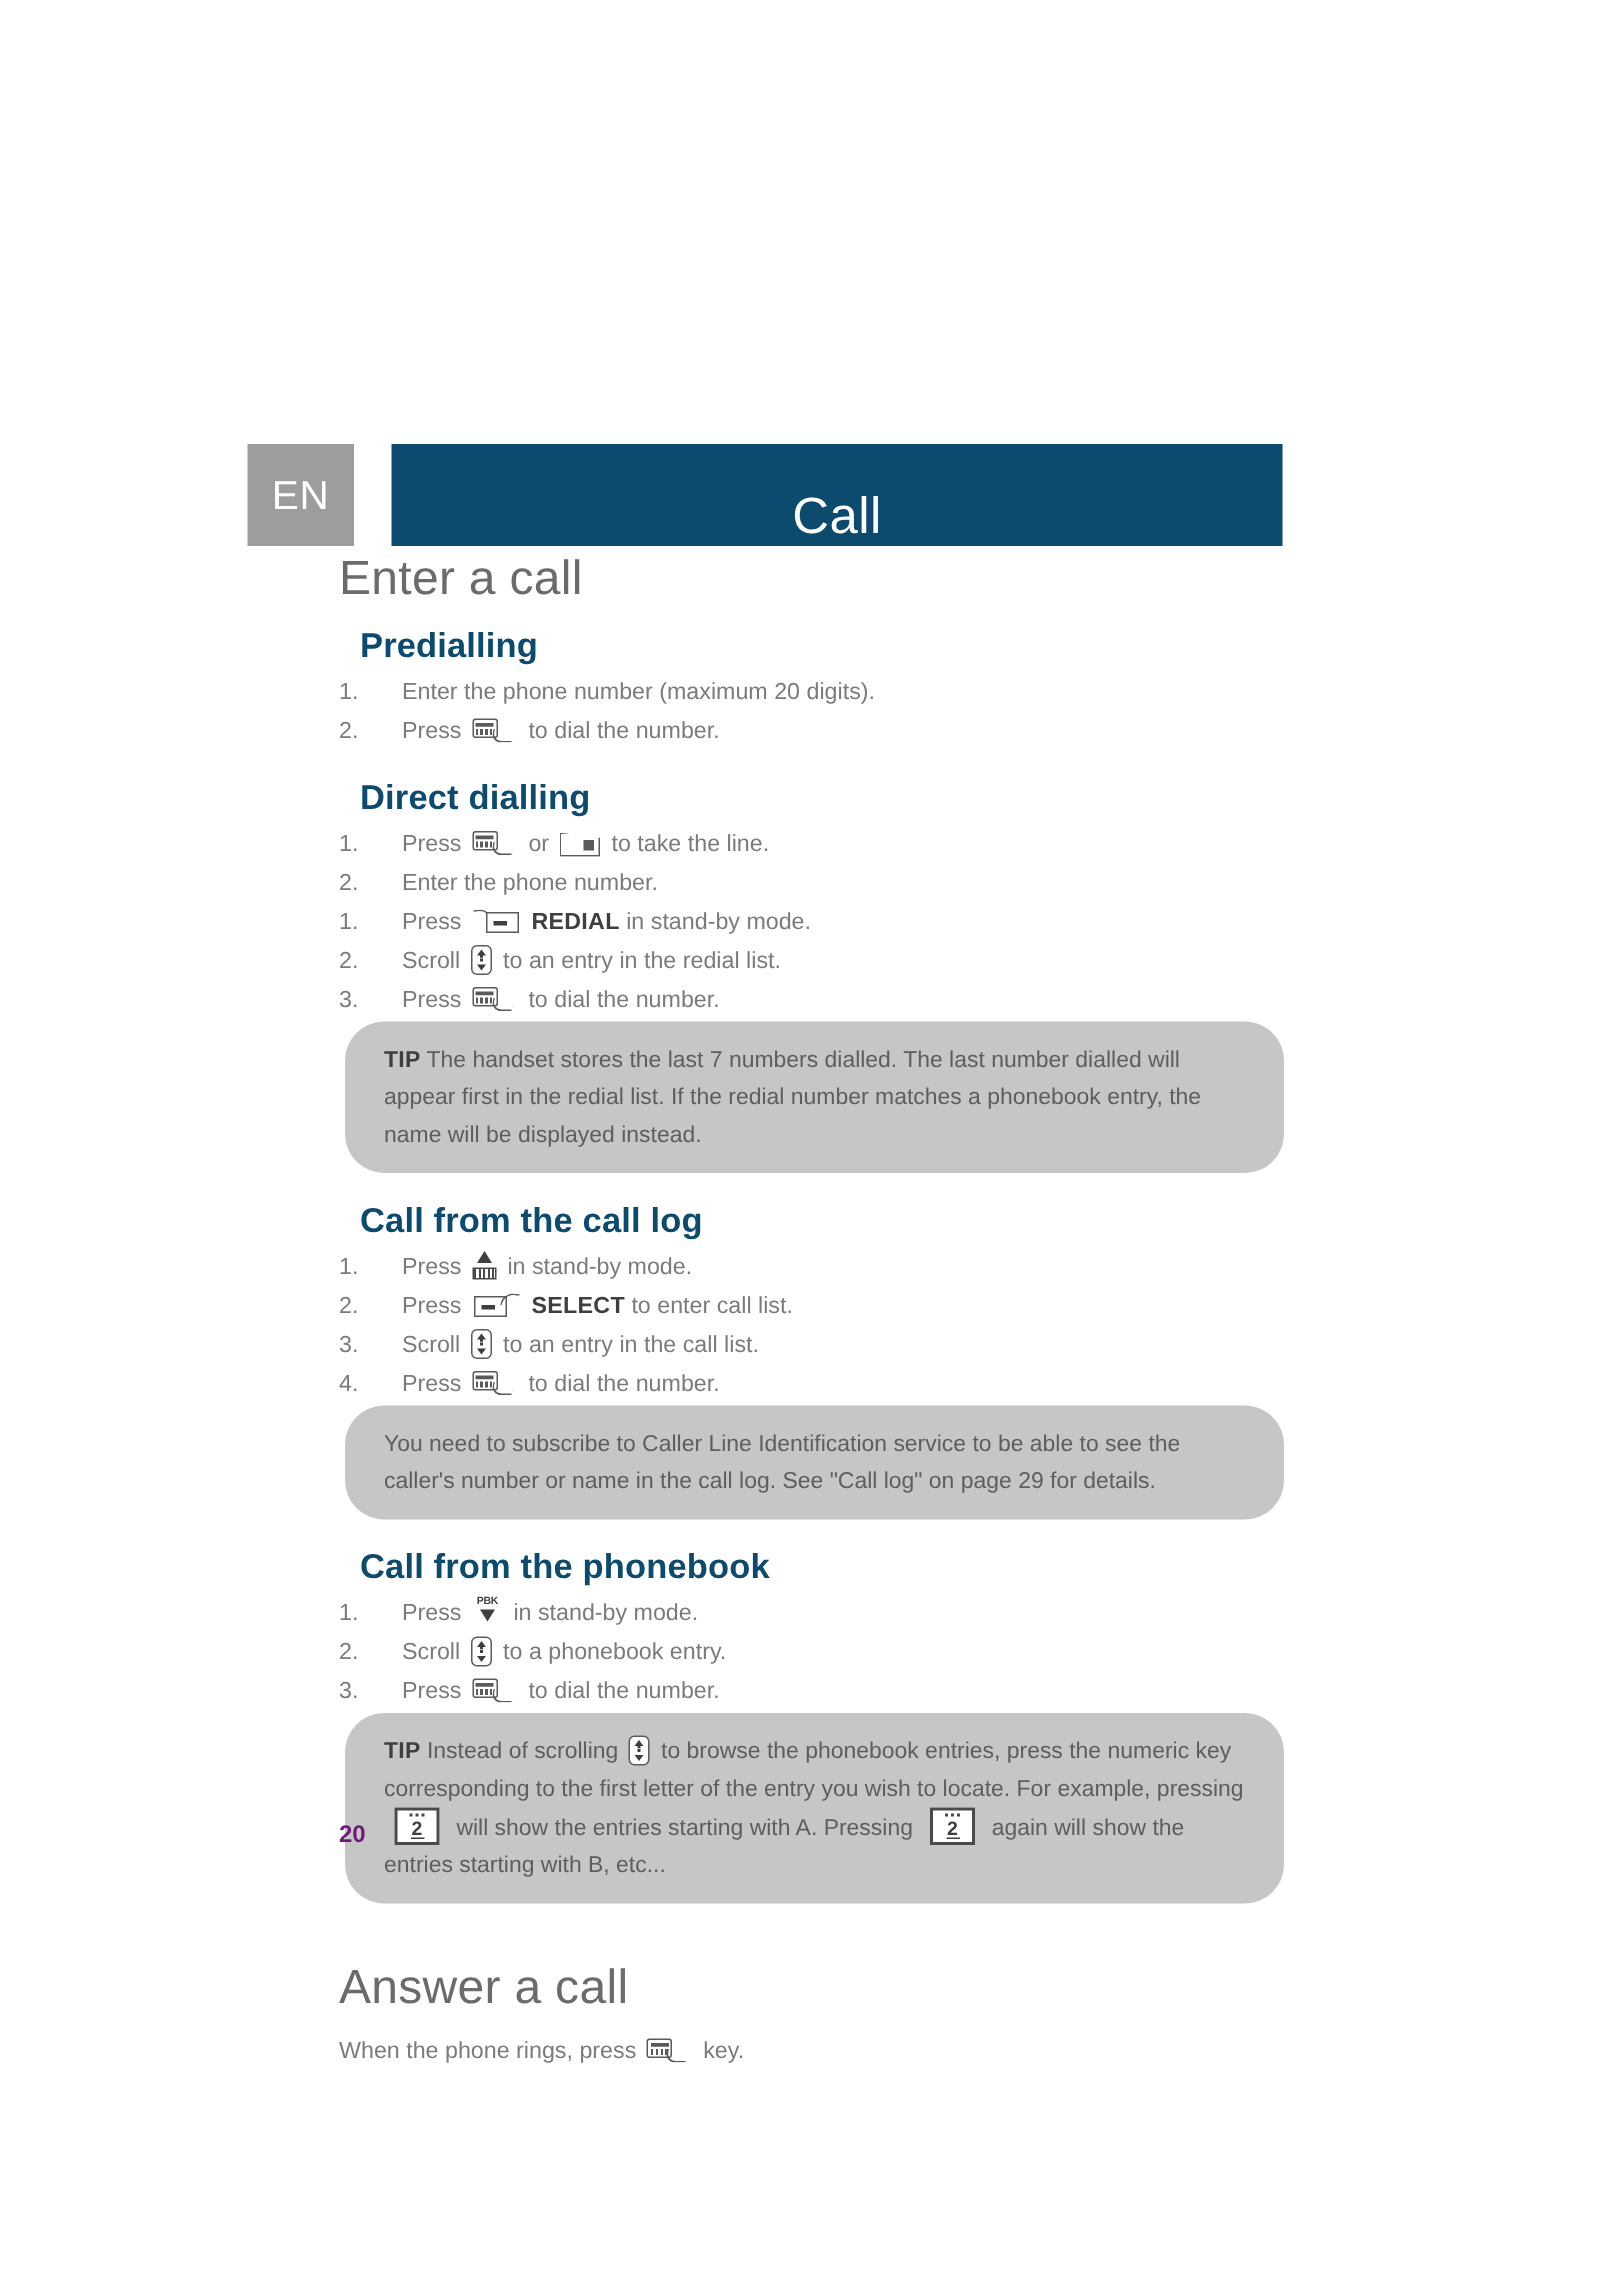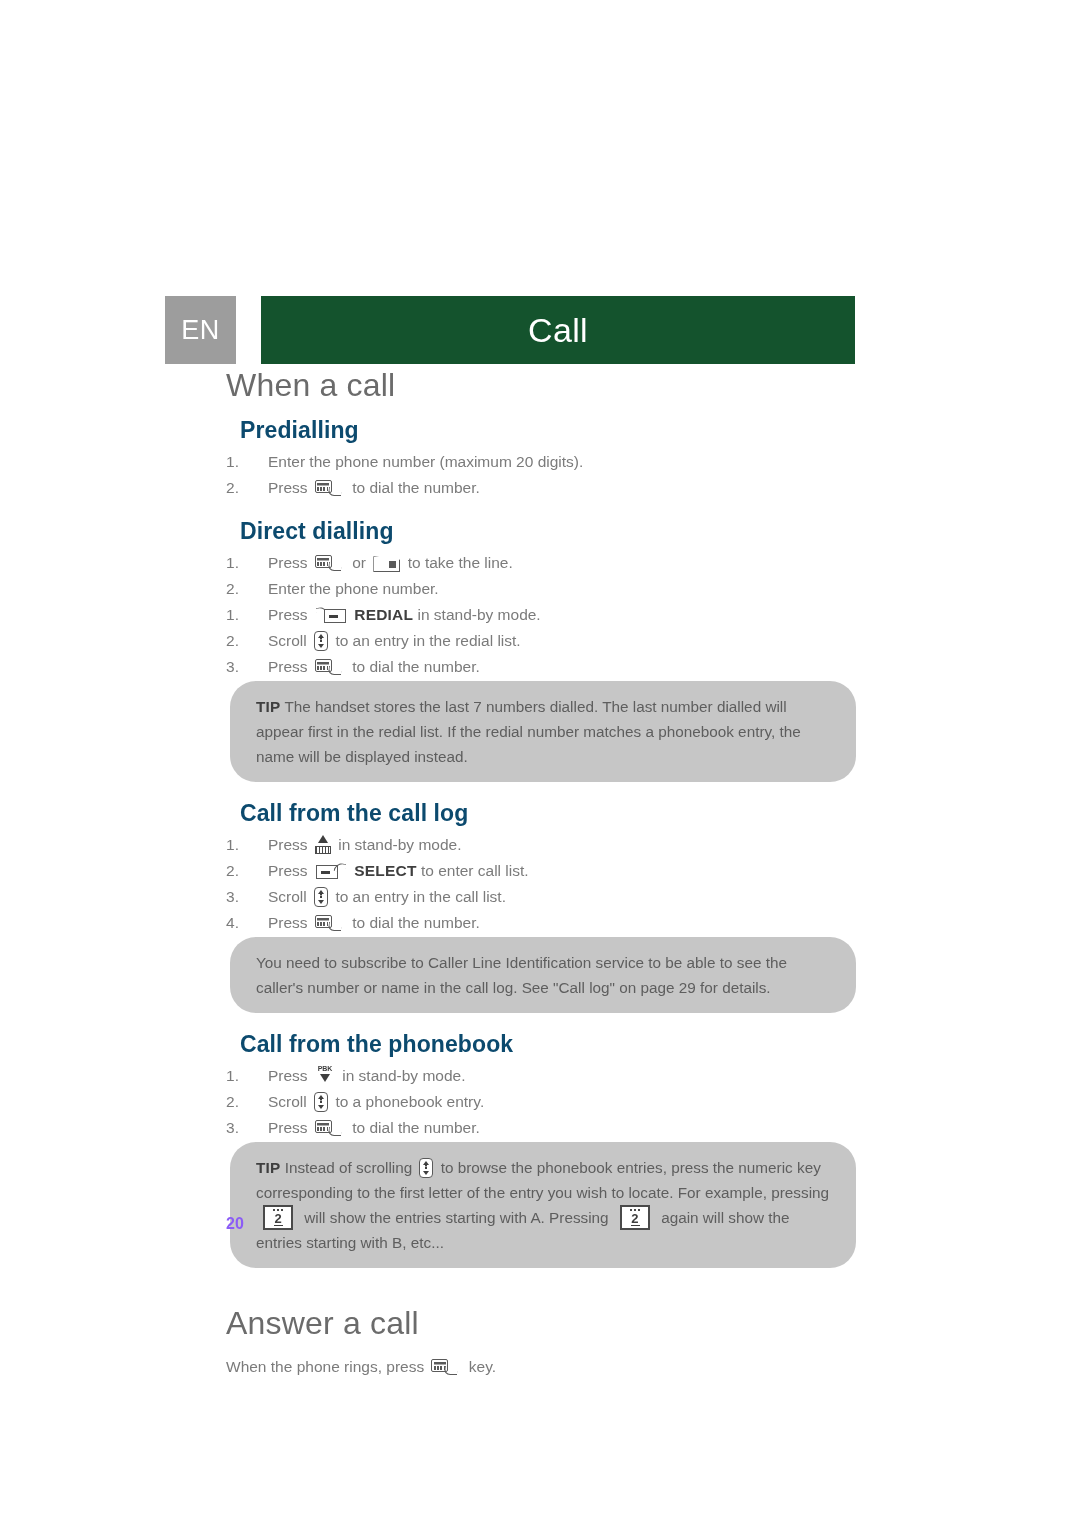--- a/index.html
+++ b/index.html
@@ -41,23 +41,23 @@
     justify-content: center;
     color: #ffffff;
     font-size: 27px;
     letter-spacing: 0.5px;
     font-weight: 400;
     margin-left: 10px;
   }
   .header-bar {
     flex: 1;
     margin-left: 25px;
-    background: #14532d;
+    background: #0c4a6e;
     display: flex;
-    align-items: center;
+    align-items: flex-end;
     justify-content: center;
     color: #ffffff;
     font-size: 34px;
     font-weight: 400;
     letter-spacing: 0.3px;
   }
 
   
   .content {
     position: absolute;
@@ -135,21 +135,21 @@
     color: #3f3f3f;
     letter-spacing: 0.2px;
   }
 
   .page-num {
     position: absolute;
     left: 226px;
     top: 1215px;
     font-size: 16px;
     font-weight: 700;
-    color: #8b5cf6;
+    color: #701a75;
   }
 
   .bold-key {
     font-weight: 700;
     color: #3f3f3f;
     letter-spacing: 0.2px;
   }
 
   
   .ic {
@@ -420,21 +420,21 @@
     <div class="lang-tab">
       <span>EN</span>
     </div>
     <div class="header-bar">
       <span>Call</span>
     </div>
   </div>
 
   <div class="content">
 
-    <h1 class="big-title">When a call</h1>
+    <h1 class="big-title">Enter a call</h1>
 
     <h2 class="sub-title first">Predialling</h2>
     <ol class="steps">
       <li>
         <span>Enter the phone number (maximum 20 digits).</span>
       </li>
       <li>
         <span>Press</span>
         <span class="ic ic-talk"><span class="body"></span><span class="tail"></span></span>
         <span>to dial the number.</span>

